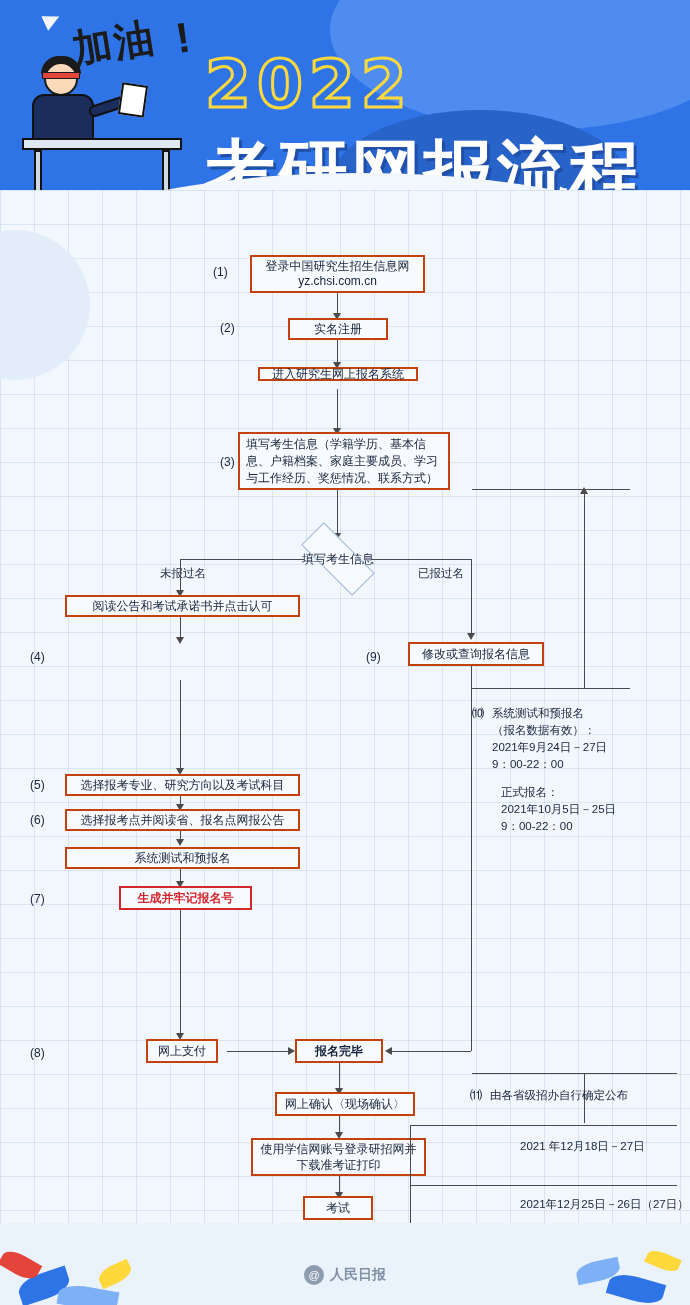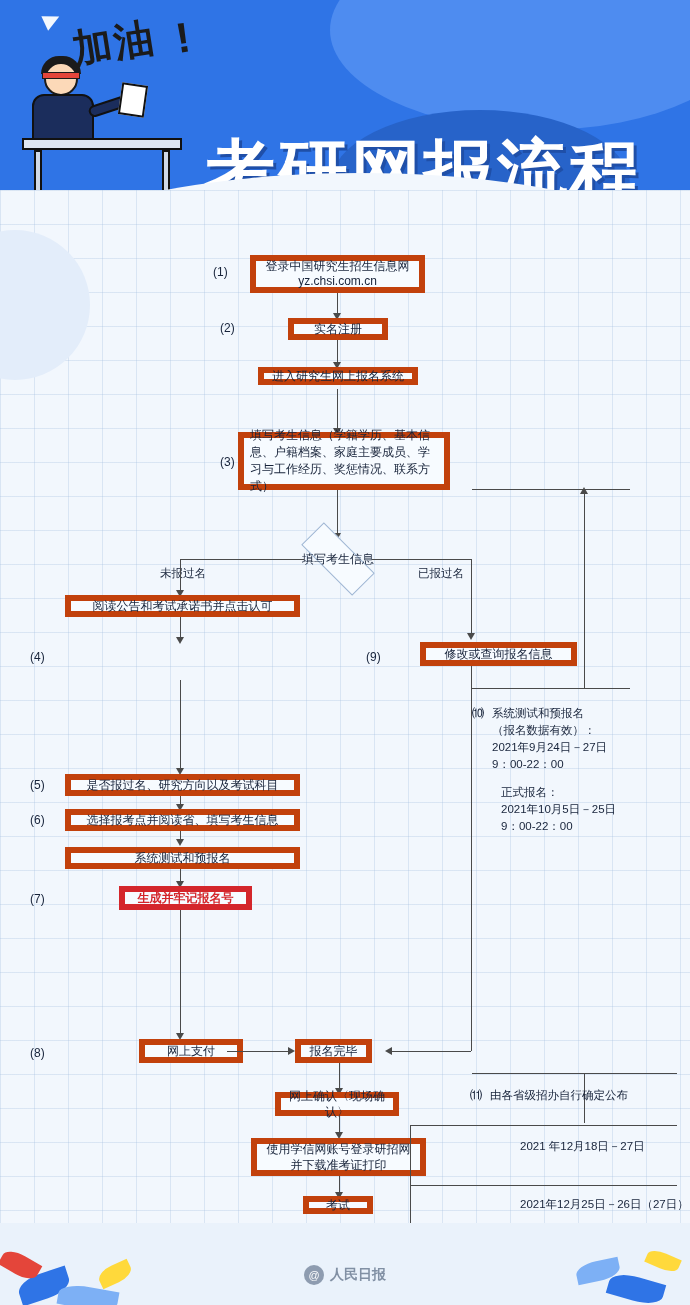--- a/index.html
+++ b/index.html
@@ -87,21 +87,21 @@
   .sheet .corner-blob {
     position:absolute; left:-60px; top:40px; width:150px; height:150px;
     background:#e3edfa; border-radius:50%;
   }
 
   .stage { position:absolute; left:0; top:0; width:690px; height:1305px; }
 
   .box {
     position:absolute;
     background:#f7fbff;
-    border:6px solid #c2410c;
+    border:2px solid #c2410c;
     color:#17233a;
     font-size:12px;
     line-height:16px;
     text-align:center;
     display:flex; align-items:center; justify-content:center;
     padding:3px 6px;
   }
   .box.red { color:#d4262b; font-weight:bold; border-color:#d4262b; }
   .diamond-wrap { position:absolute; }
   .diamond {
@@ -174,20 +174,21 @@
   <div class="paper1"></div>
   <div class="desk"></div>
   <div class="desk-leg1"></div>
   <div class="desk-leg2"></div>
   <div class="book bk1"></div>
   <div class="book bk2"></div>
   <div class="book bk3"></div>
   <div class="book bk4"></div>
   <div class="book bk5"></div>
 
+  <div class="title-2022">2022</div>
   <div class="title-cn">考研网报流程图</div>
 
   <div class="wave"></div>
 </div>
 
 <div class="sheet">
   <div class="corner-blob"></div>
 </div>
 
 <div class="stage">
@@ -228,64 +229,64 @@
 
   <div class="box" style="left:65px; top:595px; width:235px; height:22px;">阅读公告和考试承诺书并点击认可</div>
   <div class="line vline" style="left:180px; top:617px; height:22px;"></div>
   <div class="arrow-d" style="left:176px; top:637px;"></div>
 
   <div class="step-no" style="left:30px; top:650px;">(4)</div>
   <div class="line vline" style="left:180px; top:680px; height:90px;"></div>
   <div class="arrow-d" style="left:176px; top:768px;"></div>
 
   <div class="step-no" style="left:366px; top:650px;">(9)</div>
-  <div class="box" style="left:420px; top:642px; width:157px; height:24px;">修改或查询报名信息</div>
+  <div class="box" style="left:408px; top:642px; width:136px; height:24px;">修改或查询报名信息</div>
 
   <div class="step-no" style="left:30px; top:778px;">(5)</div>
-  <div class="box" style="left:65px; top:774px; width:235px; height:22px;">是否报过名、研究方向以及考试科目</div>
+  <div class="box" style="left:65px; top:774px; width:235px; height:22px;">选择报考专业、研究方向以及考试科目</div>
   <div class="line vline" style="left:180px; top:796px; height:12px;"></div>
   <div class="arrow-d" style="left:176px; top:804px;"></div>
 
   <div class="step-no" style="left:30px; top:813px;">(6)</div>
-  <div class="box" style="left:65px; top:809px; width:235px; height:22px;">选择报考点并阅读省、填写考生信息</div>
+  <div class="box" style="left:65px; top:809px; width:235px; height:22px;">选择报考点并阅读省、报名点网报公告</div>
   <div class="line vline" style="left:180px; top:831px; height:12px;"></div>
   <div class="arrow-d" style="left:176px; top:839px;"></div>
 
   <div class="box" style="left:65px; top:847px; width:235px; height:22px;">系统测试和预报名</div>
   <div class="line vline" style="left:180px; top:869px; height:14px;"></div>
   <div class="arrow-d" style="left:176px; top:881px;"></div>
 
   <div class="step-no" style="left:30px; top:892px;">(7)</div>
   <div class="box red" style="left:119px; top:886px; width:133px; height:24px;">生成并牢记报名号</div>
   <div class="line vline" style="left:180px; top:910px; height:125px;"></div>
   <div class="arrow-d" style="left:176px; top:1033px;"></div>
 
   <div class="step-no" style="left:30px; top:1046px;">(8)</div>
-  <div class="box" style="left:139px; top:1039px; width:104px; height:24px;">网上支付</div>
+  <div class="box" style="left:146px; top:1039px; width:72px; height:24px;">网上支付</div>
   <div class="line hline" style="left:227px; top:1051px; width:65px;"></div>
   <div class="arrow-r" style="left:288px; top:1047px;"></div>
 
-  <div class="box" style="left:295px; top:1039px; width:77px; height:24px;">报名完毕</div>
+  <div class="box" style="left:295px; top:1039px; width:88px; height:24px;font-weight:bold;">报名完毕</div>
 
   <div class="line vline" style="left:471px; top:666px; height:385px;"></div>
   <div class="line hline" style="left:390px; top:1051px; width:81px;"></div>
   <div class="arrow-l" style="left:385px; top:1047px;"></div>
 
   <div class="line vline" style="left:339px; top:1063px; height:27px;"></div>
   <div class="arrow-d" style="left:335px; top:1088px;"></div>
 
-  <div class="box" style="left:275px; top:1092px; width:124px; height:24px;">网上确认〈现场确认〉</div>
+  <div class="box" style="left:275px; top:1092px; width:140px; height:24px;">网上确认〈现场确认〉</div>
   <div class="line vline" style="left:339px; top:1116px; height:18px;"></div>
   <div class="arrow-d" style="left:335px; top:1132px;"></div>
 
   <div class="box" style="left:251px; top:1138px; width:175px; height:38px; white-space:pre-line; line-height:16px;">使用学信网账号登录研招网并下载准考证打印</div>
   <div class="line vline" style="left:339px; top:1176px; height:18px;"></div>
   <div class="arrow-d" style="left:335px; top:1192px;"></div>
 
-  <div class="box" style="left:303px; top:1196px; width:70px; height:15px;">考试</div>
+  <div class="box" style="left:303px; top:1196px; width:70px; height:24px;">考试</div>
 
   <div class="line hline" style="left:472px; top:489px; width:158px;"></div>
   <div class="line vline" style="left:584px; top:489px; height:200px;"></div>
   <div class="arrow-d" style="left:580px; top:487px; border-top:none; border-bottom:7px solid #4a4a4a; border-top:0;"></div>
   <div class="line hline" style="left:472px; top:688px; width:158px;"></div>
 
   <div class="note" style="left:492px; top:705px; width:175px;">系统测试和预报名
 （报名数据有效）：
 2021年9月24日－27日
 9：00-22：00</div>

